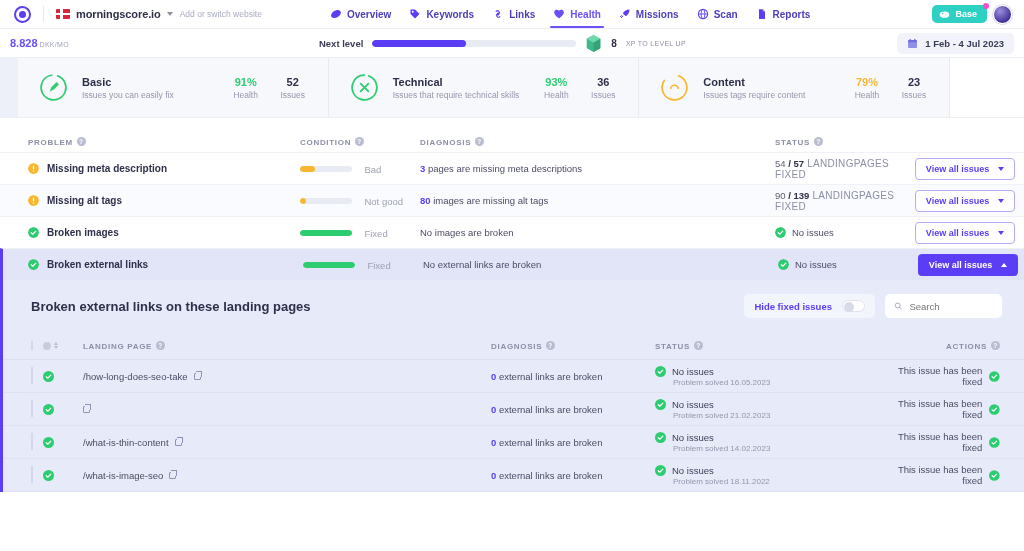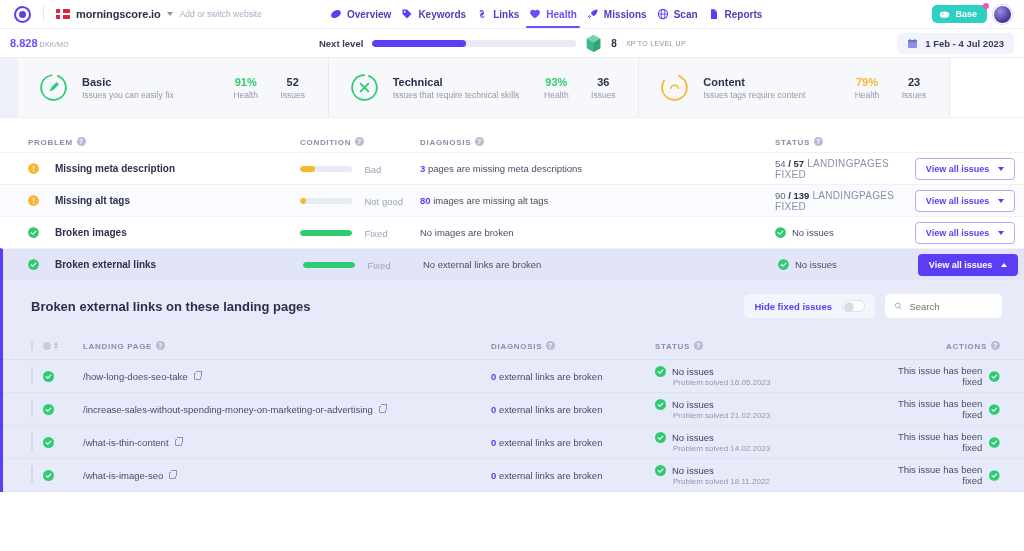--- a/index.html
+++ b/index.html
@@ -30,21 +30,21 @@
     border-radius: 1px; margin-right: 6px;
   }
   .flag:before { content:""; position:absolute; left:4px; top:0; width:2.5px; height:10px; background:#fff; }
   .flag:after  { content:""; position:absolute; left:0; top:3.8px; width:14px; height:2.5px; background:#fff; }
   .site-name { font-size: 11px; font-weight: bold; color:#2e2f4a; letter-spacing:-.1px; }
   .caret-down {
     width:0;height:0;border-left:3.5px solid transparent;border-right:3.5px solid transparent;
     border-top:4px solid #8c8fa8; margin:0 7px 0 6px;
   }
   .add-switch { font-size:8.5px; color:#a9acc2; }
-  .nav { display:flex; align-items:center; gap:10px; margin-left: 68px; height:100%; }
+  .nav { display:flex; align-items:center; gap:18px; margin-left: 68px; height:100%; }
   .nav-item {
     display:flex; align-items:center; gap:5px; height:100%;
     font-size:10px; font-weight:bold; color:#4a3fb8; position:relative; cursor:pointer;
   }
   .nav-item.active { color:#6c4ff6; }
   .nav-item.active:after {
     content:""; position:absolute; left:-3px; right:-3px; bottom:0; height:2.5px; background:#6c4ff6; border-radius:2px;
   }
   .nav-ico { width:12px; height:12px; display:block; }
   .top-right { margin-left:auto; display:flex; align-items:center; gap:6px; padding-right:2px; }
@@ -115,21 +115,21 @@
     display:inline-block; width:9px; height:9px; border-radius:50%;
     background:#b9bcd0; color:#fff; font-size:6.5px; line-height:9px;
     text-align:center; margin-left:4px; font-weight:bold; vertical-align:1px; cursor:pointer;
   }
   .prow {
     display:flex; align-items:center; height:32px; border-top:1px solid #f0f1f7; position:relative;
   }
   .prow.alt { background:#fafbfe; }
   .prow.sel { background:#e2e5f8; border-left:3px solid #5b3df5; }
   .prow.sel .c-problem { padding-left:25px; }
-  .p-name { font-size:10px; font-weight:bold; color:#2e2f4a; display:flex; align-items:flex-end; gap:16px; }
+  .p-name { font-size:10px; font-weight:bold; color:#2e2f4a; display:flex; align-items:flex-end; gap:8px; }
   .badge-ico { width:11px; height:11px; border-radius:50%; flex:none; display:block; }
   .cond-bar { width:52px; height:6px; border-radius:3px; background:#e9ebf4; overflow:hidden; display:inline-block; vertical-align:middle; }
   .cond-fill { height:100%; border-radius:3px; }
   .cond-label { font-size:9.5px; color:#9ea1b5; margin-left:8px; vertical-align:middle; }
   .diag { font-size:9.5px; color:#4b4c66; }
   .diag b { color:#5b3df5; }
   .status-txt { font-size:9.5px; color:#5c5e78; }
   .status-txt b { color:#2e2f4a; }
   .status-txt .lp { font-size:10px; color:#8b8ea5; letter-spacing:.3px;margin-top:29px; }
   .status-ok { display:flex; align-items:center; gap:6px; font-size:9.5px; color:#4b4c66; }
@@ -566,21 +566,20 @@
     <div class="irow">
       <div class="i-chk"><span class="chk"></span></div>
       <div class="i-st">
         <svg width="11" height="11" viewBox="0 0 16 16">
             <circle cx="8" cy="8" r="8" fill="#2ecc71"></circle>
             <path d="M4.6 8.2l2.3 2.3 4.5-4.6" stroke="#fff" stroke-width="1.7" fill="none" stroke-linecap="round" stroke-linejoin="round"></path>
           </svg>
       </div>
       <div class="i-lp">
         <span class="lp-link">
-            <span>/increase-sales-without-spending-money-on-marketing-or-advertising</span>
             <i class="ext"></i>
           </span>
       </div>
       <div class="i-diag i-diag-txt"><b>0</b><span> external links are broken</span></div>
       <div class="i-status">
         <div class="st-main">
           <svg width="11" height="11" viewBox="0 0 16 16">
               <circle cx="8" cy="8" r="8" fill="#2ecc71"></circle>
               <path d="M4.6 8.2l2.3 2.3 4.5-4.6" stroke="#fff" stroke-width="1.7" fill="none" stroke-linecap="round" stroke-linejoin="round"></path>
             </svg>

